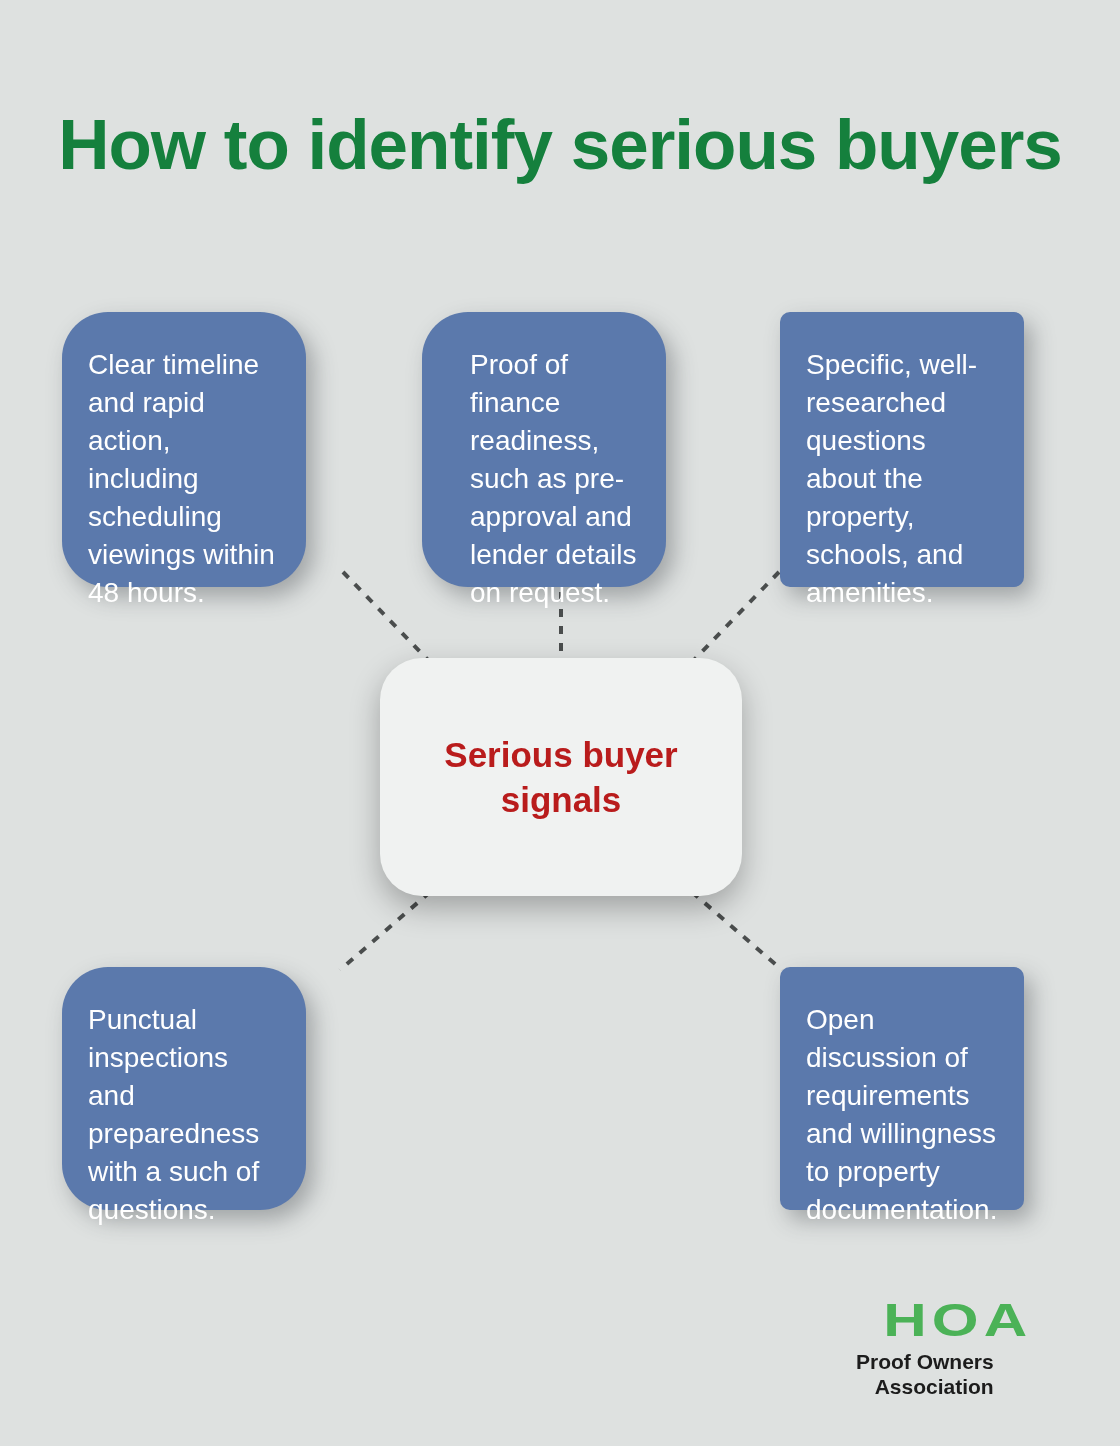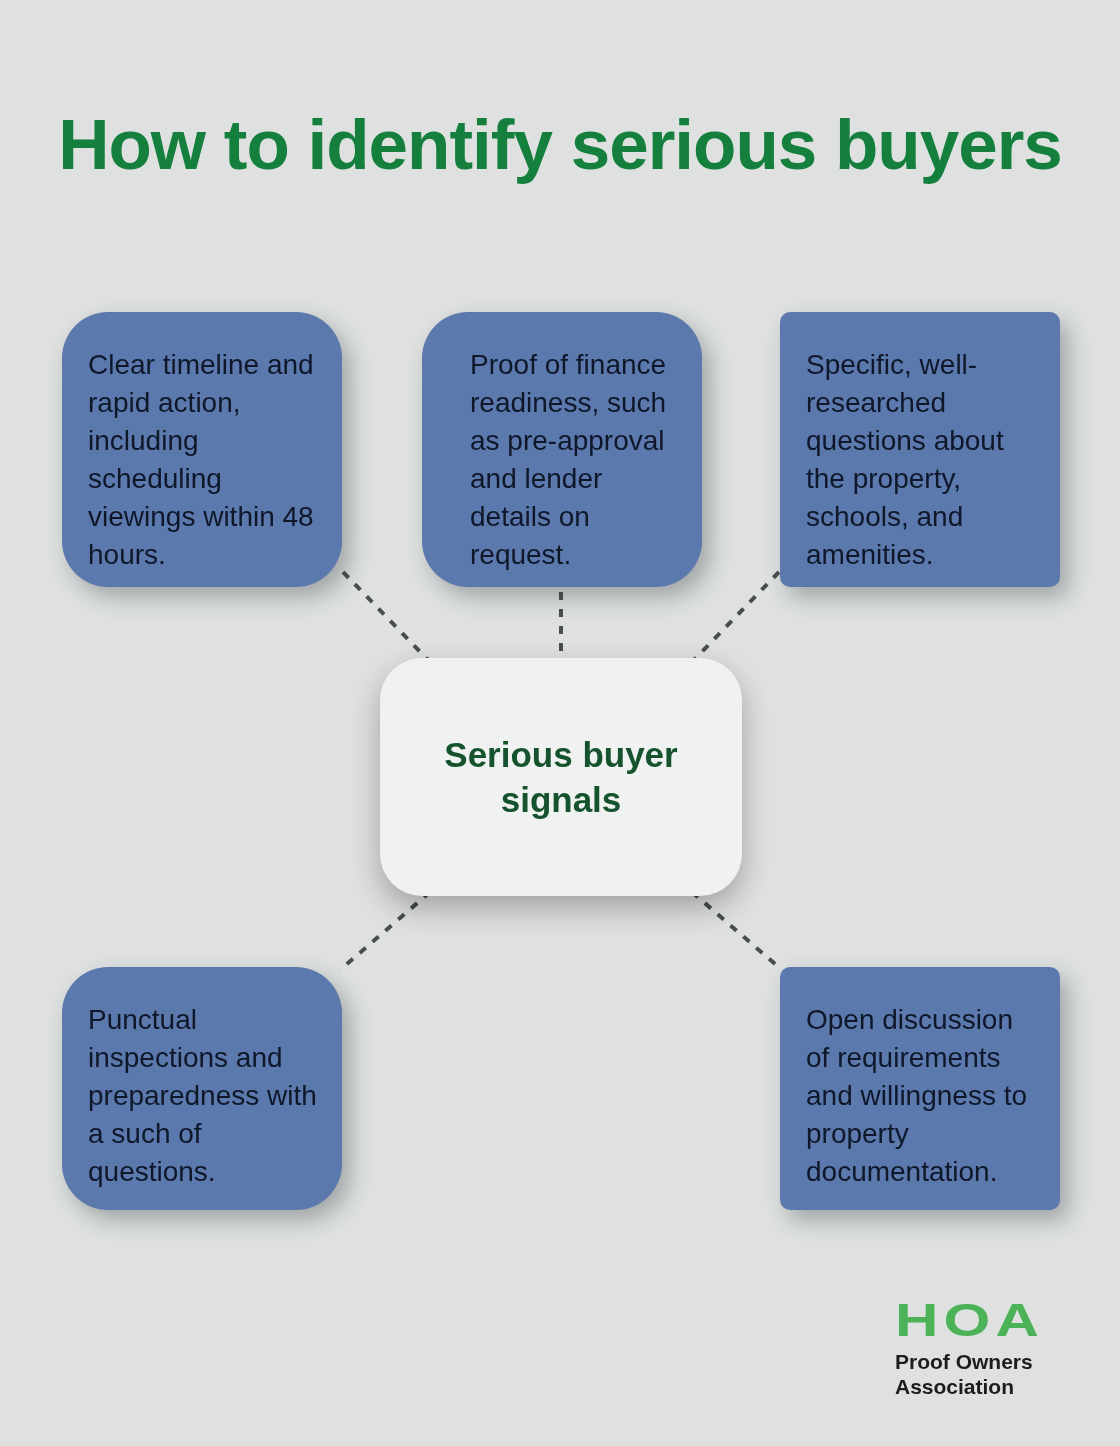--- a/index.html
+++ b/index.html
@@ -28,27 +28,27 @@
   }
   .connectors {
     position: absolute;
     top: 0;
     left: 0;
     width: 1120px;
     height: 1446px;
   }
   .node {
     position: absolute;
-    width: 280px;
+    width: 244px;
     background: #5b79ac;
     border-radius: 46px;
     box-shadow: 8px 10px 22px rgba(60, 65, 72, 0.38);
     box-sizing: border-box;
     padding: 34px 24px 30px 26px;
-    color: #0f172a;
+    color: #ffffff;
     font-size: 28px;
     line-height: 38px;
     font-weight: 400;
   }
   .node-top { top: 312px; height: 275px; }
   .node-bottom { top: 967px; height: 243px; }
   .node-left { left: 62px; }
   .node-center-col { left: 422px; padding-left: 48px; }
   .node-right { left: 780px; border-radius: 10px; }
   .center-node {
@@ -63,26 +63,27 @@
     display: flex;
     align-items: center;
     justify-content: center;
     text-align: center;
   }
   .center-node .label {
     width: 270px;
     font-size: 35px;
     line-height: 45px;
     font-weight: 700;
-    color: #14532d;
+    color: #b91c1c;
   }
   .logo {
     position: absolute;
-    left: 895px;
+    left: 856px;
     top: 1296px;
+    text-align: right;
   }
   .logo-acronym {
     font-size: 47px;
     font-weight: 700;
     letter-spacing: 4px;
     color: #4bb257;
     transform: scaleX(1.28);
     transform-origin: left center;
     line-height: 47px;
   }

